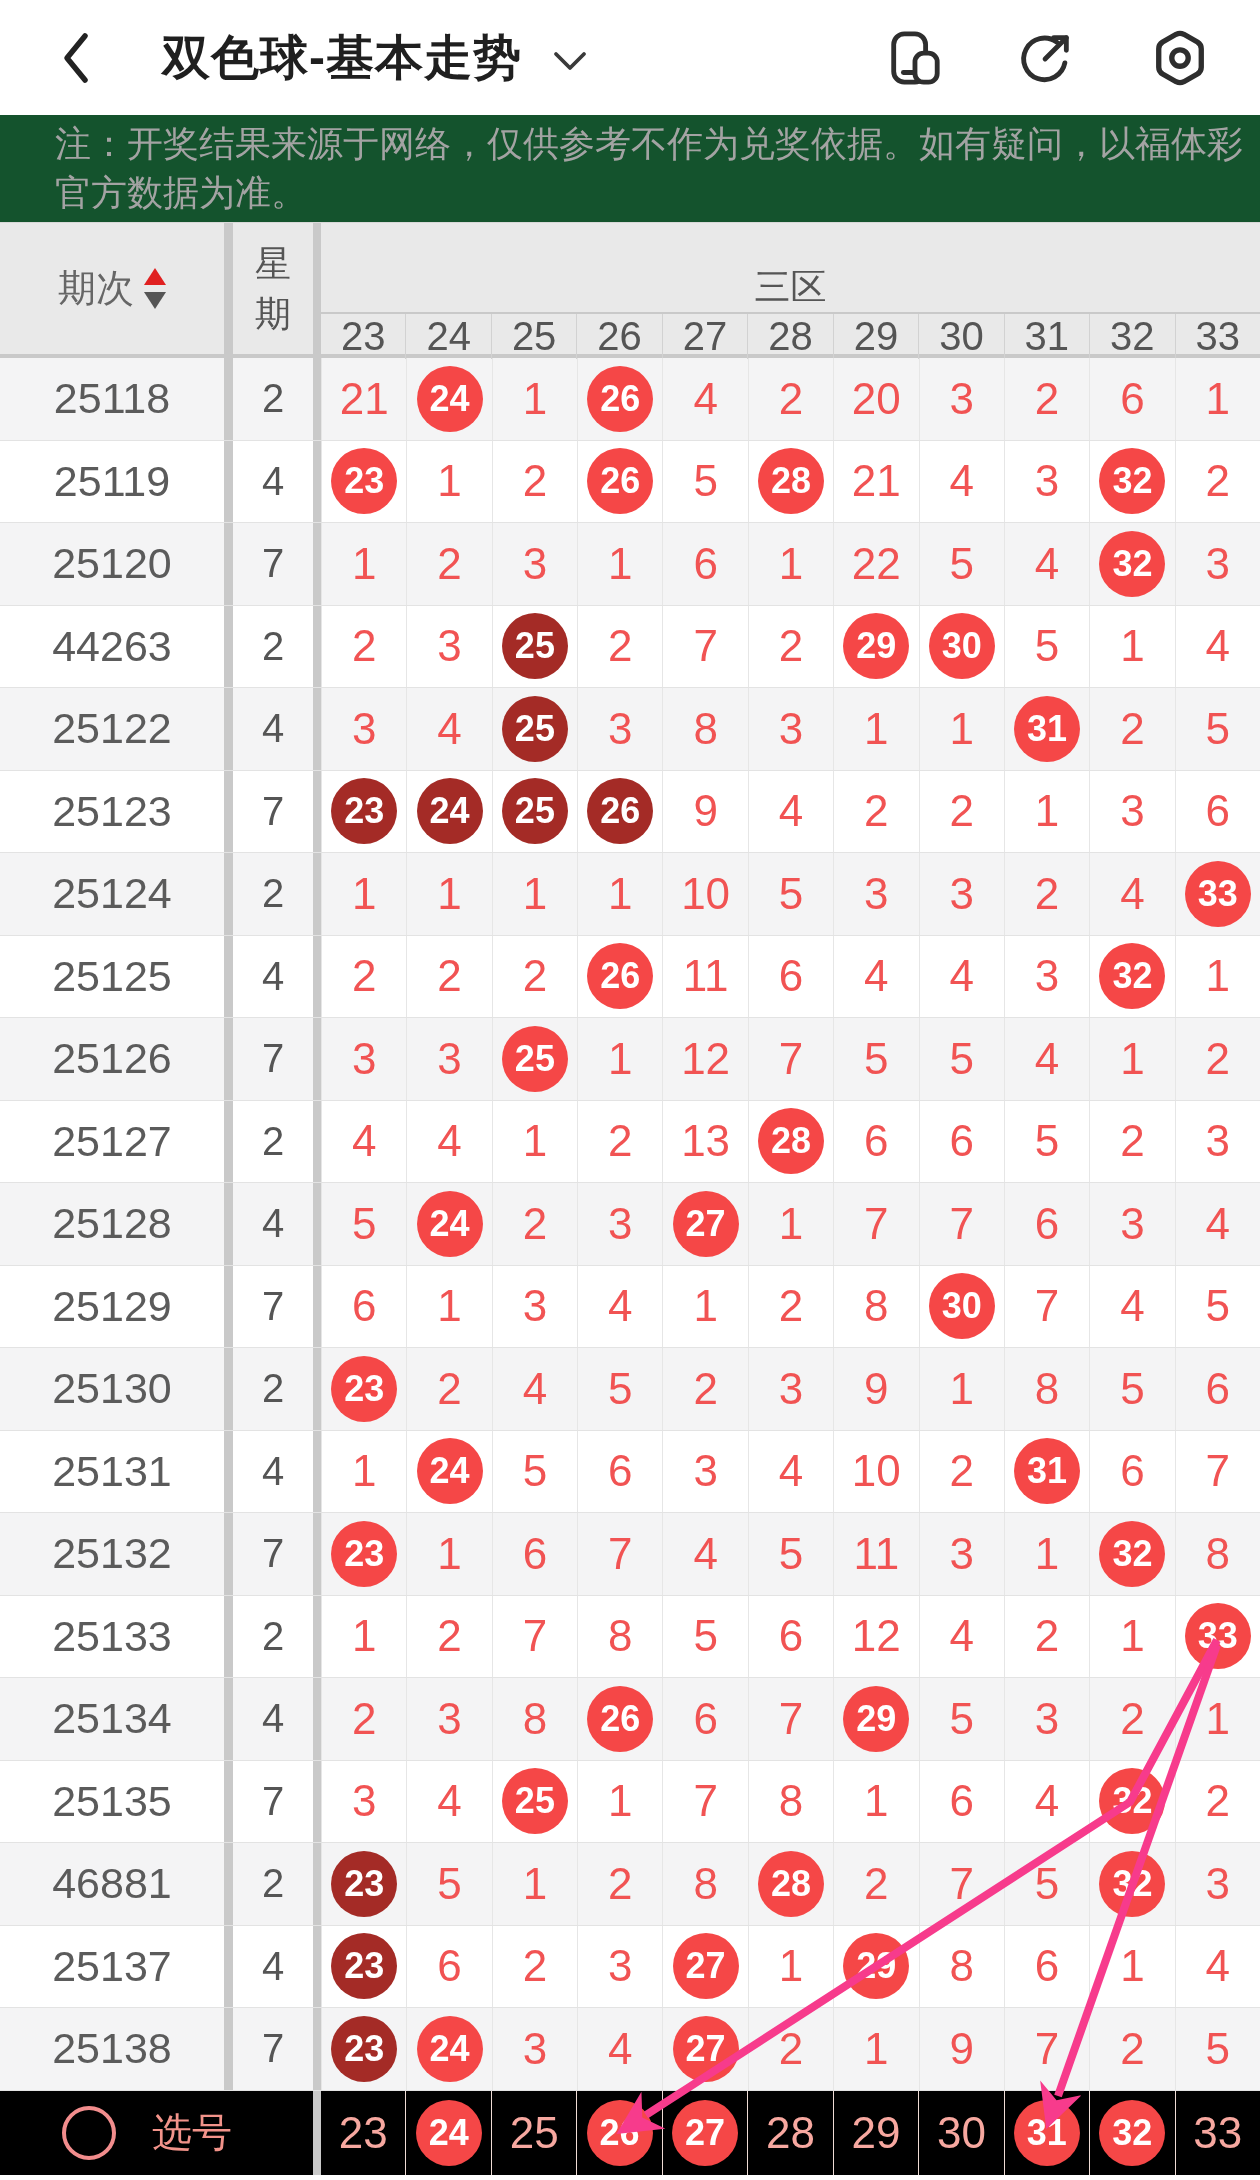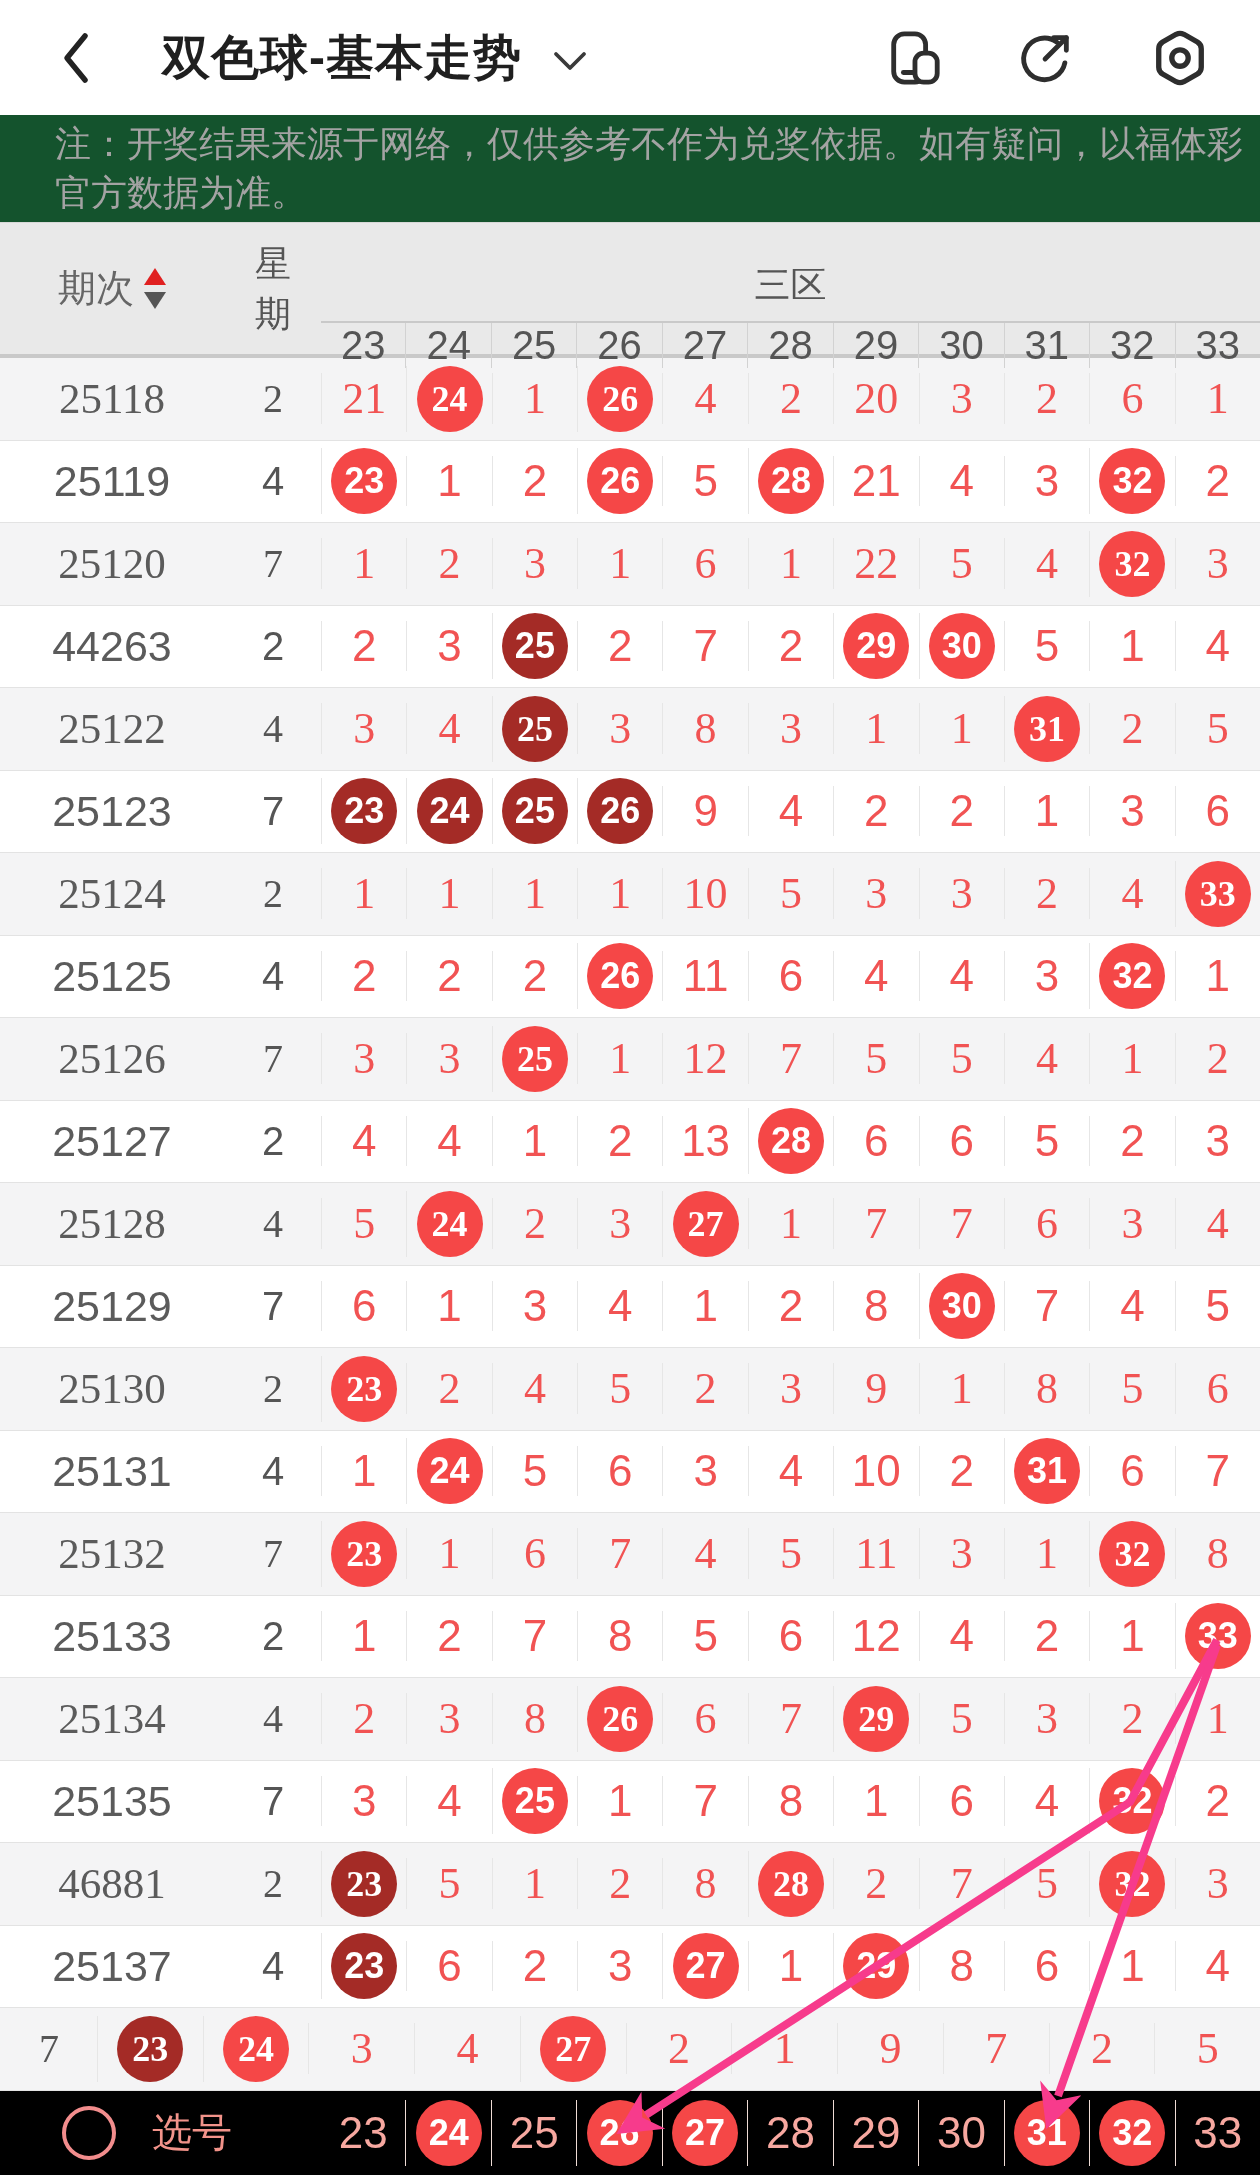--- a/index.html
+++ b/index.html
@@ -13,21 +13,21 @@
   .nav-title { font-size:48px; font-weight:bold; color:#1f1f1f; letter-spacing:1px; }
   .caret { margin-left:30px; margin-top:8px; }
   .nav-icons { margin-left:auto; display:flex; gap:75px; }
   .nav-icon-btn { width:58px; height:58px; display:flex; align-items:center; justify-content:center; cursor:pointer; }
 
   
   .notice { height:107px; display:flex; align-items:center; padding-left:55px;
     font-size:36px; color:#a3a3a3; background:#14532d; }
 
   
-  .cols { display:flex;align-items:center; }
+  .cols { display:flex; }
   .col-period { width:224px; flex:0 0 auto; display:flex; align-items:center; justify-content:center; }
   .vband  { width:9px; background:#c9c9c9; flex:0 0 auto; }
   .vband2 { width:8px; }
   .col-week { width:80px; flex:0 0 auto; display:flex; align-items:center; justify-content:center; }
   .num-col { flex:1 1 0; display:flex; align-items:center; justify-content:center;
     border-left:1px solid #e6e6e6; }
   .num-col:first-child { border-left:none; }
 
   
   .thead { height:136px; background:#e9e9e9; border-top:1px solid #d8d8d8; border-bottom:4px solid #c9c9c9; }
@@ -41,21 +41,21 @@
     font-size:36px; color:#555; line-height:1; }
   .zone { flex:1 1 0; display:flex; flex-direction:column;margin-top:40px; }
   .zone-title { height:74px; display:flex; align-items:center; justify-content:center;
     font-size:36px; color:#555; border-bottom:2px solid #c9c9c9; }
   .zone-nums { flex:1; display:flex; }
   .zone-nums .num-col { font-size:40px; color:#555; border-left:1px solid #d2d2d2; }
   .zone-nums .num-col:first-child { border-left:none; }
 
   
   .trow { height:82.5px; border-bottom:1px solid #e3e3e3; background:#fff; }
-  .trow.alt { background:#f4f4f5;font-family:Liberation Serif, serif; }
+  .trow.alt { background:#f4f4f5; }
   .p-txt { font-size:43px; color:#5b5b5b; }
   .w-txt { font-size:40px; color:#555; }
   .miss { font-size:44px; color:#f15353; }
   .ball { width:66px; height:66px; border-radius:50%; background:#f54747; color:#fff;
     font-size:36px; font-weight:bold; display:flex; align-items:center; justify-content:center; }
   .ball.dark { background:#a42b26; }
 
   
   .srow { height:84px; background:#000000; }
   .sel-label-zone { width:313px; flex:0 0 auto; display:flex; align-items:center; padding-left:62px; }
@@ -1000,20 +1000,23 @@
         <span class="miss">6</span>
       </div>
       <div class="num-col">
         <span class="miss">1</span>
       </div>
       <div class="num-col">
         <span class="miss">4</span>
       </div>
     </div>
     <div class="trow cols alt">
+      <div class="col-period">
+        <span class="p-txt">25138</span>
+      </div>
       <div class="vband"></div>
       <div class="col-week">
         <span class="w-txt">7</span>
       </div>
       <div class="vband vband2"></div>
       <div class="num-col">
         <span class="ball dark">23</span>
       </div>
       <div class="num-col">
         <span class="ball">24</span>

